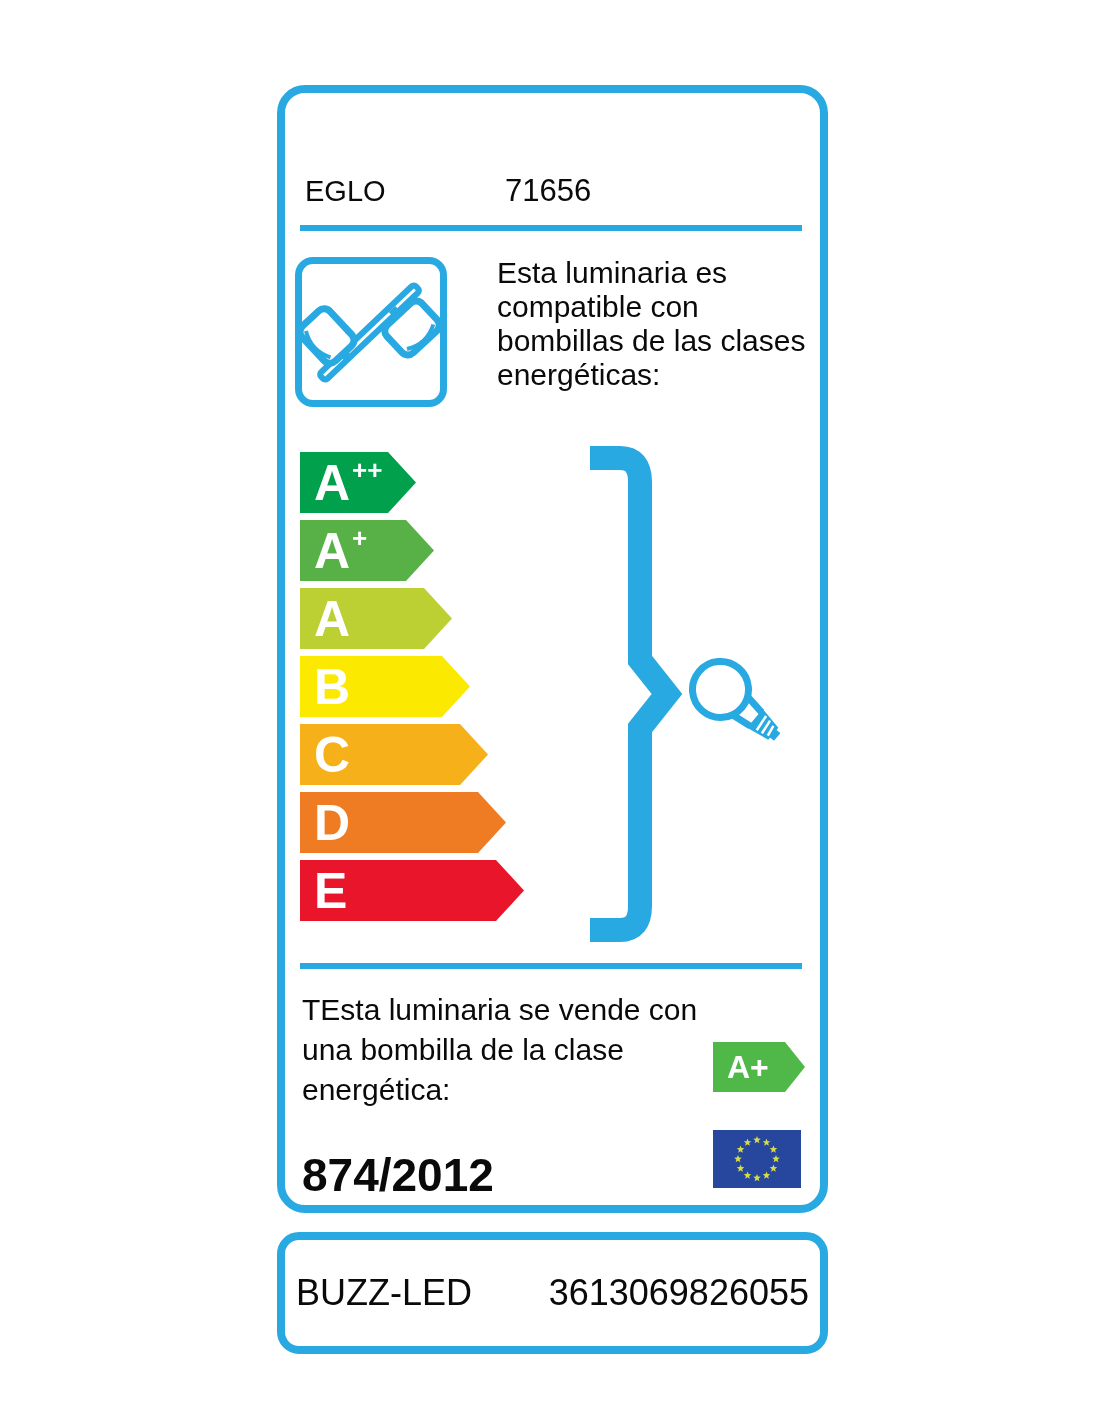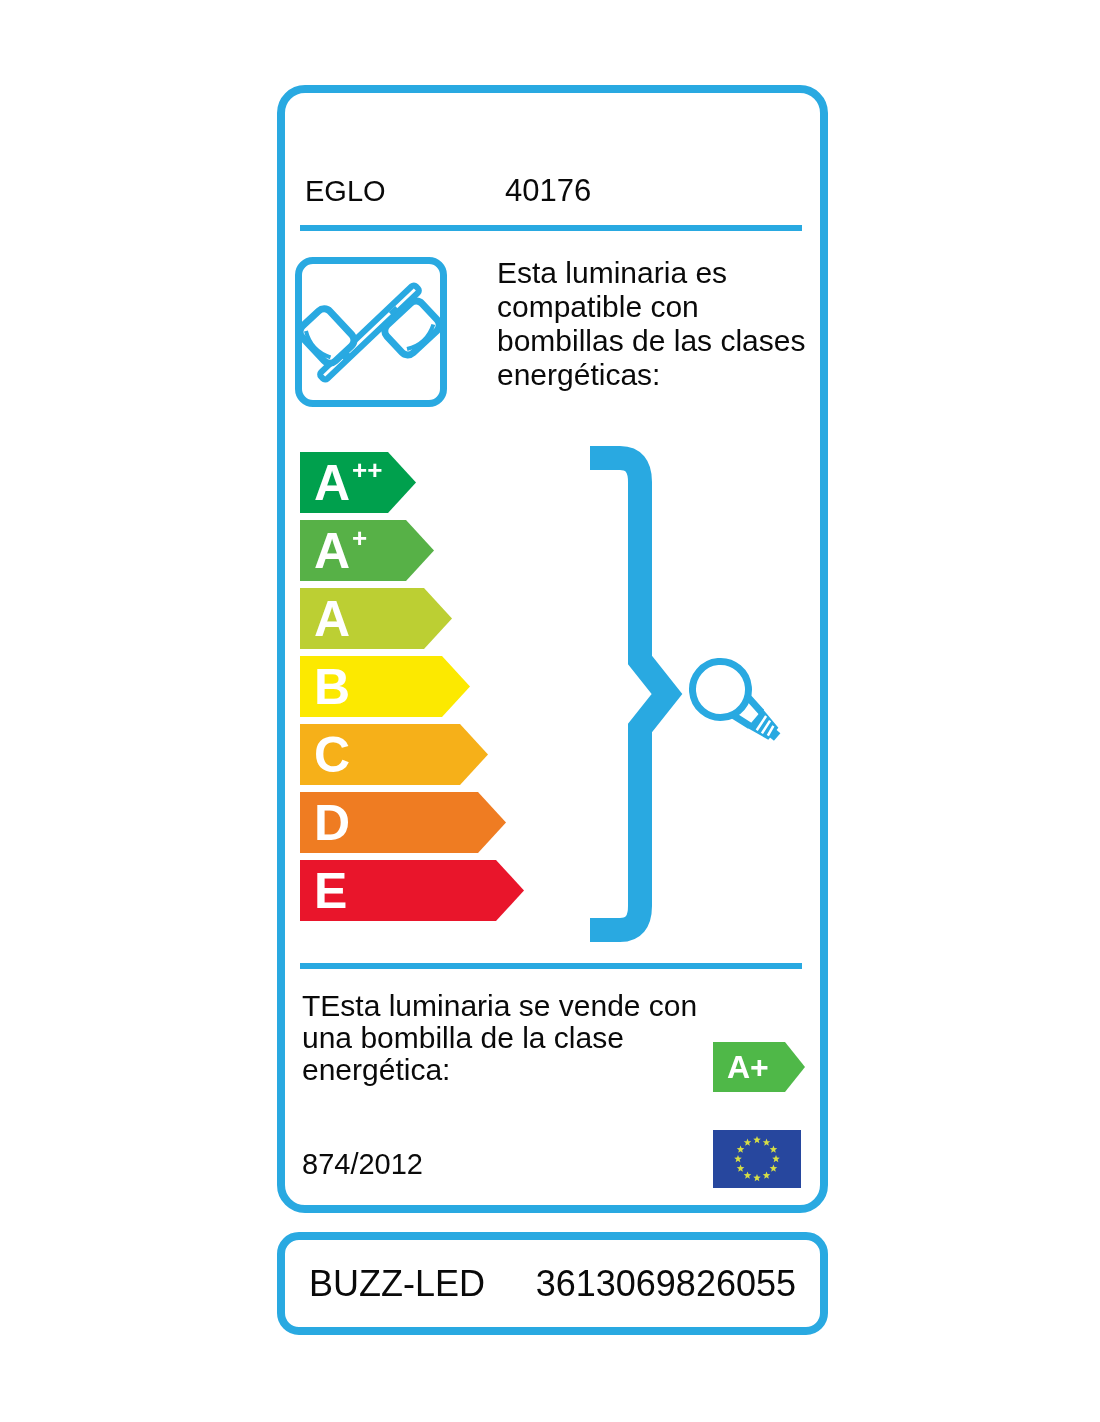--- a/index.html
+++ b/index.html
@@ -2,56 +2,56 @@
 <html><head>
 <meta charset="utf-8">
 <style>
   html,body{margin:0;padding:0;background:#fff;}
   .page{
     position:relative;width:1100px;height:1422px;background:#ffffff;
     font-family:"Liberation Sans",sans-serif;color:#0a0a0a;overflow:hidden;
   }
   .card{position:absolute;background:#fff;border:8px solid #29A9E1;box-sizing:border-box;}
   .card.main{left:277px;top:85px;width:551px;height:1128px;border-radius:28px;}
-  .card.bottom{left:277px;top:1232px;width:551px;height:103px;border-radius:22px;
-    display:flex;align-items:center;justify-content:space-between;padding:0 24px;}
+  .card.bottom{left:277px;top:1232px;width:551px;height:122px;border-radius:22px;
+    display:flex;align-items:center;justify-content:space-between;padding:0 11px;}
   .card.bottom .product,.card.bottom .ean{font-size:36px;color:#0a0a0a;}
   .brand{position:absolute;left:20px;top:82px;font-size:29px;}
   .model{position:absolute;left:220px;top:80px;font-size:31px;}
   .hline{position:absolute;height:6px;background:#29A9E1;}
   .hline.l1{left:15px;top:132px;width:502px;}
   .hline.l2{left:15px;top:870px;width:502px;}
   .iconbox{position:absolute;left:10px;top:164px;width:152px;height:150px;
     border:7px solid #29A9E1;border-radius:18px;box-sizing:border-box;background:#fff;}
   .compat{position:absolute;left:185px;top:163px;width:345px;
     font-size:30px;line-height:34px;white-space:pre-line;margin-left:27px;}
   .arrows{position:absolute;left:15px;top:359px;}
   .arrow{height:61px;margin-bottom:7px;display:flex;align-items:center;
     clip-path:polygon(0 0,calc(100% - 28px) 0,100% 50%,calc(100% - 28px) 100%,0 100%);}
   .cls{font-size:50px;font-weight:bold;color:#fff;padding-left:14px;line-height:1;}
   .sup{font-size:26px;font-weight:bold;color:#fff;transform:translateY(-13px);margin-left:2px;line-height:1;}
   .brace{position:absolute;left:295px;top:353px;}
   .bulb{position:absolute;left:403px;top:547px;}
   .sold{position:absolute;left:17px;top:897px;width:400px;
-    font-size:30px;line-height:32px;white-space:pre-line;}
+    font-size:30px;line-height:40px;white-space:pre-line;}
   .badge{position:absolute;left:428px;top:949px;width:92px;height:50px;background:#4FB848;
     clip-path:polygon(0 0,calc(100% - 20px) 0,100% 50%,calc(100% - 20px) 100%,0 100%);
     display:flex;align-items:center;font-size:32px;font-weight:bold;color:#fff;padding-left:14px;box-sizing:border-box;}
   .flag{position:absolute;left:428px;top:1037px;}
-  .reg{position:absolute;left:17px;top:1055px;font-size:29px;font-weight:normal;}
+  .reg{position:absolute;left:17px;top:1055px;font-size:46px;font-weight:bold;}
 </style>
 </head>
 <body>
 
 <div class="page">
 
   <div class="card main" style="border-color: rgb(41, 169, 225);">
 
     <div class="brand">EGLO</div>
-    <div class="model">40176</div>
+    <div class="model">71656</div>
     <div class="hline l1" style="background-color: rgb(41, 169, 225);"></div>
 
     <div class="iconbox" style="border-color: rgb(41, 169, 225);">
       <svg width="138" height="136" viewBox="0 0 138 136">
         <g stroke="#29A9E1" fill="#fff">
           <rect x="2" y="64" width="131" height="9" rx="3" stroke-width="6" transform="rotate(-43.5 67.5 68.5)"></rect>
           <path d="M25 72 L45 93" stroke-width="9" fill="none"></path>
           <path d="M110 66 L90 45" stroke-width="9" fill="none"></path>
           <g transform="translate(25,72) rotate(47)">
             <rect x="-24" y="-19" width="48" height="38" rx="8" stroke-width="7"></rect>

